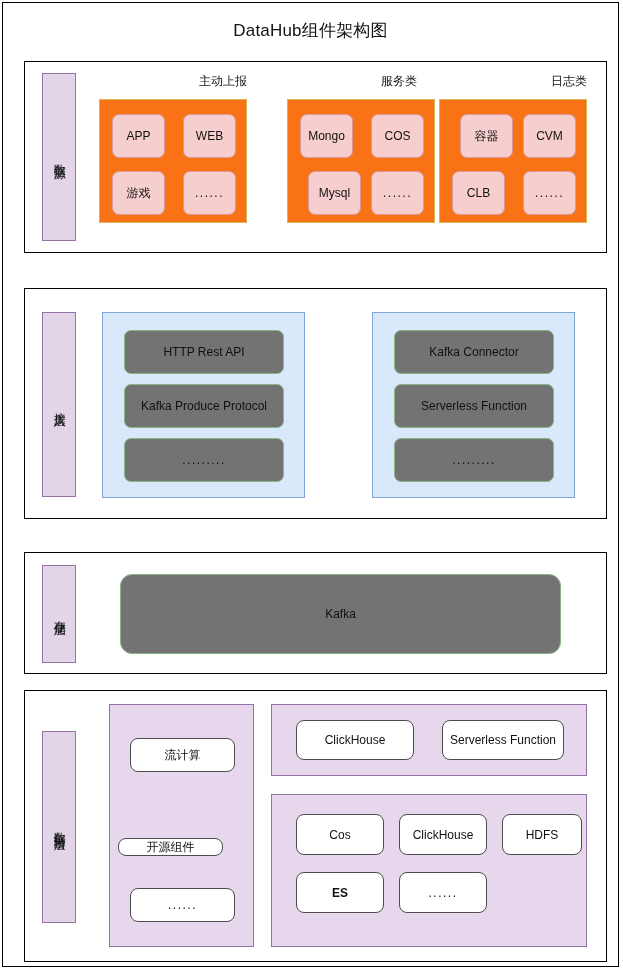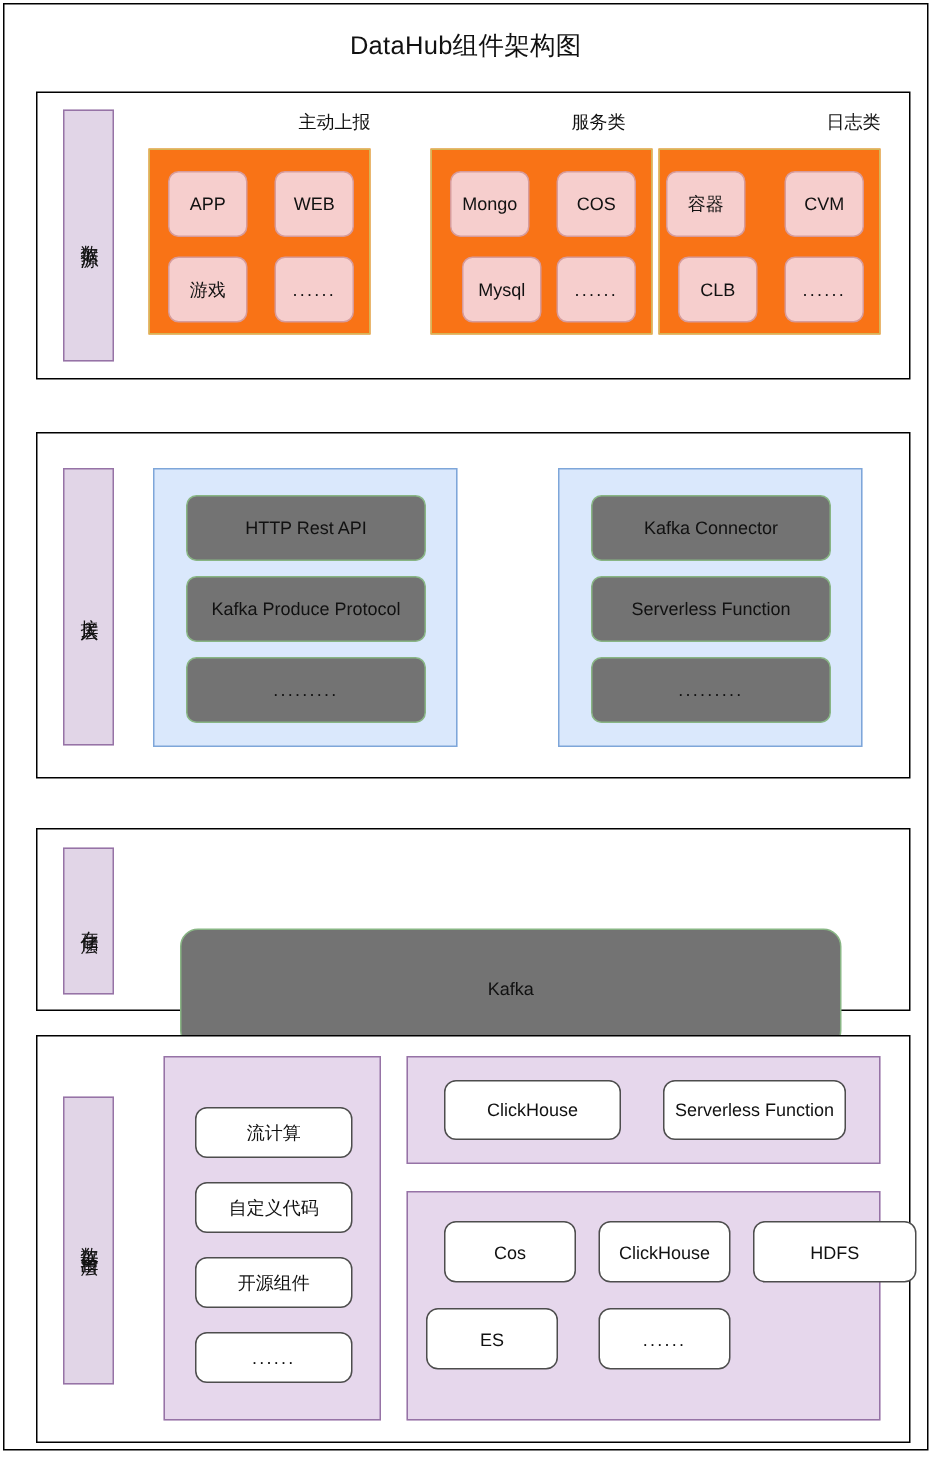--- a/index.html
+++ b/index.html
@@ -126,21 +126,21 @@
     <div class="group-caption" style="left:244px; top:11px; width:148px;">服务类</div>
     <div class="group group-yellow" style="left:244px; top:37px; width:148px; height:124px;margin-left:18px;">
       <div class="node node-pink" style="left:12px; top:14px; width:53px; height:44px;">Mongo</div>
       <div class="node node-pink" style="left:83px; top:14px; width:53px; height:44px;">COS</div>
       <div class="node node-pink" style="left:20px; top:71px; width:53px; height:44px;">Mysql</div>
       <div class="node node-pink node-dots" style="left:83px; top:71px; width:53px; height:44px;">......</div>
     </div>
 
     <div class="group-caption" style="left:414px; top:11px; width:148px;">日志类</div>
     <div class="group group-yellow" style="left:414px; top:37px; width:148px; height:124px;">
-      <div class="node node-pink" style="left:4px; top:14px; width:53px; height:44px;">容器</div>
+      <div class="node node-pink" style="left:20px; top:14px; width:53px; height:44px;">容器</div>
       <div class="node node-pink" style="left:83px; top:14px; width:53px; height:44px;">CVM</div>
       <div class="node node-pink" style="left:12px; top:71px; width:53px; height:44px;">CLB</div>
       <div class="node node-pink node-dots" style="left:83px; top:71px; width:53px; height:44px;">......</div>
     </div>
   </div>
 
   <div class="layer" id="layer-access">
 
     <div class="layer-label" style="left:17px; top:23px; width:34px; height:185px;">接入层</div>
 
@@ -154,41 +154,40 @@
       <div class="node node-green" style="left:21px; top:17px; width:160px; height:44px;">Kafka Connector</div>
       <div class="node node-green" style="left:21px; top:71px; width:160px; height:44px;">Serverless Function</div>
       <div class="node node-green node-dots" style="left:21px; top:125px; width:160px; height:44px;">.........</div>
     </div>
   </div>
 
   <div class="layer" id="layer-storage">
 
     <div class="layer-label" style="left:17px; top:12px; width:34px; height:98px;">存储层</div>
 
-    <div class="node node-green" style="left:95px; top:21px; width:441px; height:80px; border-radius:12px;margin-top:45px;">Kafka</div>
+    <div class="node node-green" style="left:95px; top:21px; width:441px; height:80px; border-radius:12px;">Kafka</div>
   </div>
 
   <div class="layer" id="layer-export">
 
     <div class="layer-label" style="left:17px; top:40px; width:34px; height:192px;">数据转出层</div>
 
     <div class="group group-purple" style="left:84px; top:13px; width:145px; height:243px;">
       <div class="node node-white" style="left:20px; top:33px; width:105px; height:34px;">流计算</div>
-      <div class="node node-white" style="left:20px; top:83px; width:105px; height:34px;">自定义代码</div>
-      <div class="node node-white" style="left:20px; top:133px; width:105px; height:34px;">开源组件</div>
+      <div class="node node-white" style="left:8px; top:133px; width:105px; height:18px;">开源组件</div>
       <div class="node node-white node-dots" style="left:20px; top:183px; width:105px; height:34px;">......</div>
     </div>
 
     <div class="group group-purple" style="left:246px; top:13px; width:316px; height:72px;">
       <div class="node node-white" style="left:24px; top:15px; width:118px; height:40px;">ClickHouse</div>
       <div class="node node-white" style="left:170px; top:15px; width:122px; height:40px;">Serverless Function</div>
     </div>
 
     <div class="group group-purple" style="left:246px; top:103px; width:316px; height:153px;">
       <div class="node node-white" style="left:24px; top:19px; width:88px; height:41px;">Cos</div>
       <div class="node node-white" style="left:127px; top:19px; width:88px; height:41px;">ClickHouse</div>
-      <div class="node node-white" style="left:230px; top:19px; width:109px; height:41px;">HDFS</div>
-      <div class="node node-white" style="left:12px; top:77px; width:88px; height:41px;">ES</div>
+      <div class="node node-white" style="left:230px; top:19px; width:80px; height:41px;">HDFS</div>
+      <div class="node node-white" style="left:24px; top:77px; width:88px; height:41px;font-weight:bold;">ES</div>
       <div class="node node-white node-dots" style="left:127px; top:77px; width:88px; height:41px;">......</div>
     </div>
   </div>
 
 </div>
 
 </body></html>

